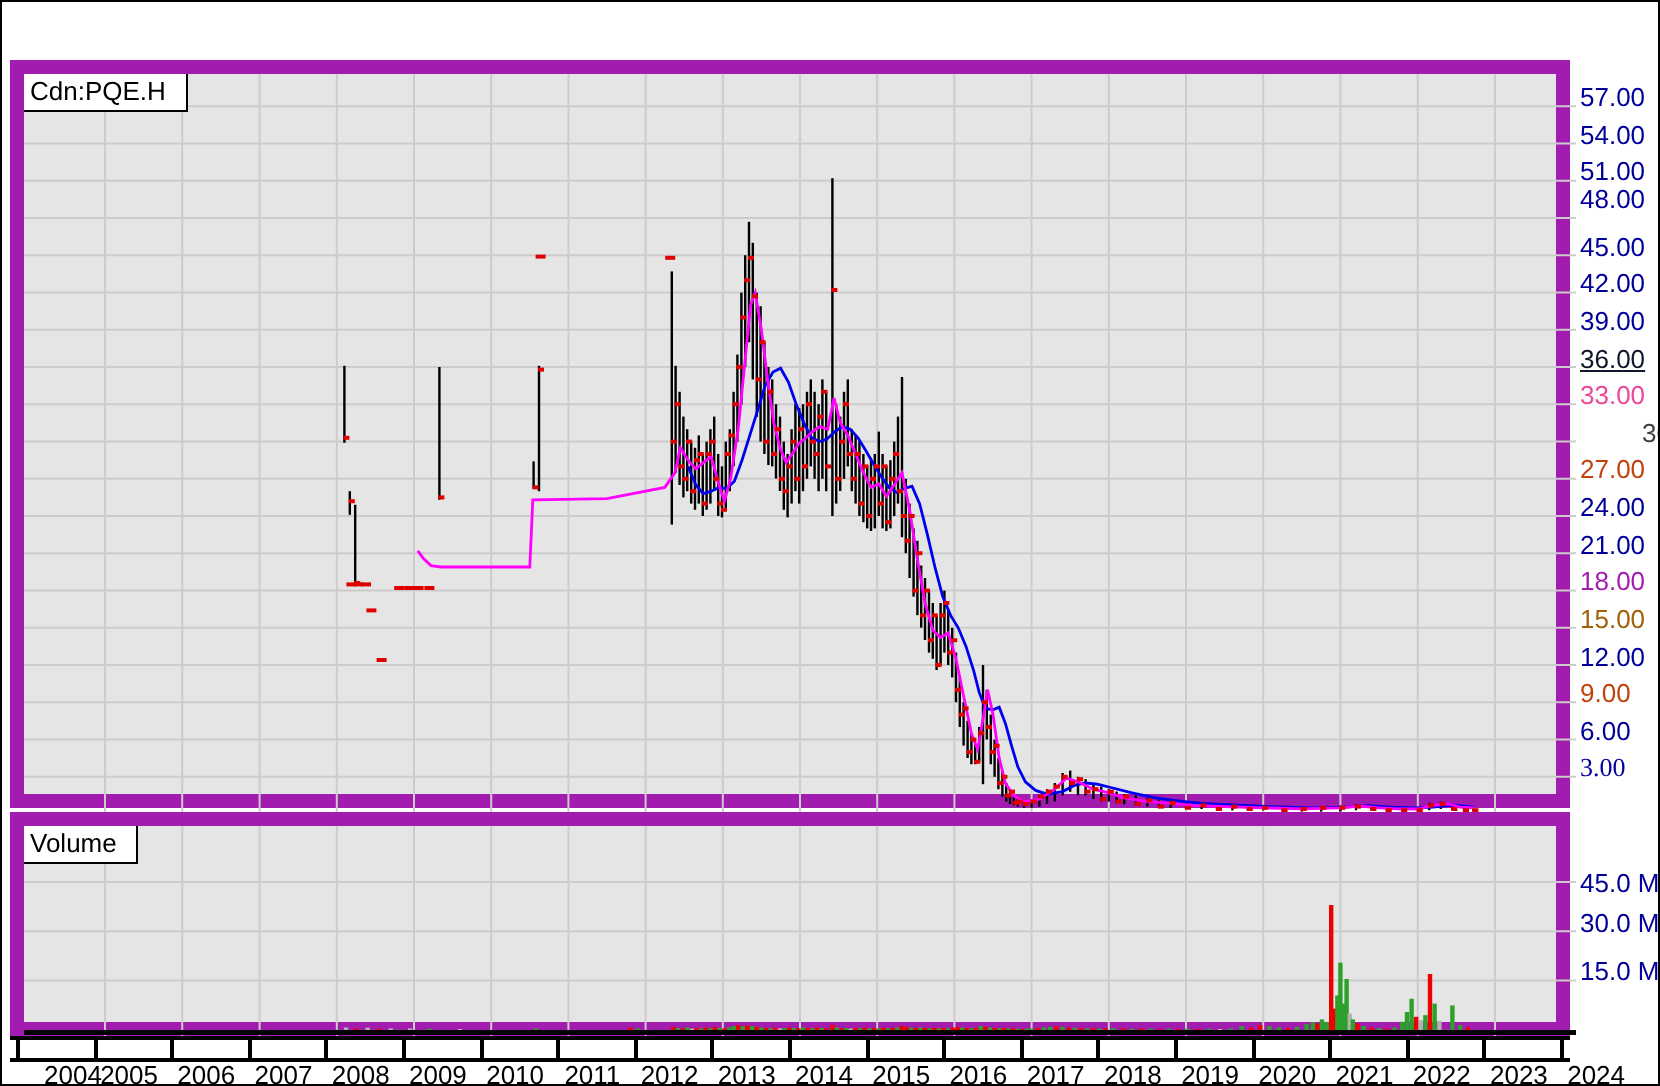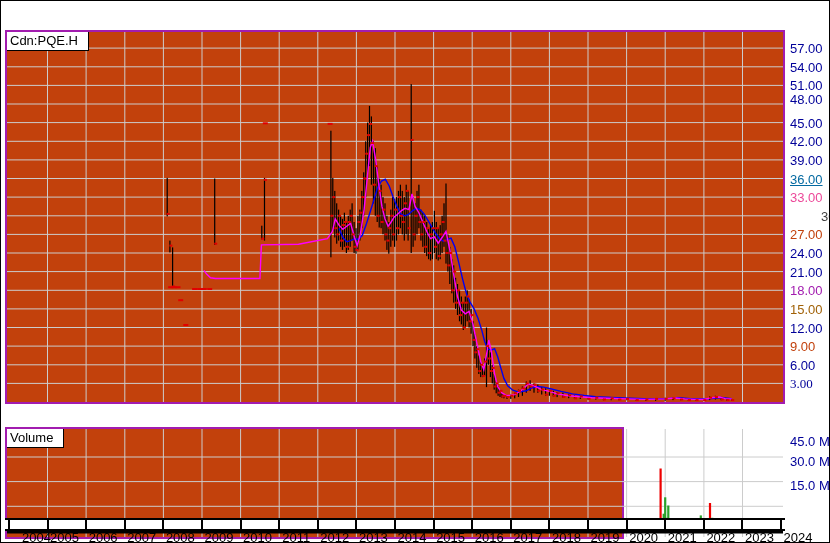--- a/index.html
+++ b/index.html
@@ -1,23 +1,23 @@
 <!DOCTYPE html>
 <html><head>
 <meta charset="utf-8">
 <style>
   html,body{margin:0;padding:0;background:#fff;}
   #screen{position:relative;width:830px;height:543px;box-sizing:border-box;border:1px solid #000;
     background:#fff;font-family:"Liberation Sans",sans-serif;overflow:hidden;}
   .header{position:absolute;left:4px;top:0px;font-size:13px;line-height:14px;white-space:pre;}
   .header .title{color:#000;}
   .header .quote{color:#000099;}
-  .pane{position:absolute;left:4px;box-sizing:border-box;border:2px solid #a21caf;background:#c2410c;}
+  .pane{position:absolute;left:4px;box-sizing:border-box;border:7px solid #a21caf;background:#e5e5e5;}
   #pricePane{top:29px;width:780px;height:374px;}
-  #volumePane{top:426px;width:619px;height:112px;}
+  #volumePane{top:405px;width:780px;height:112px;}
   .pane svg{position:absolute;left:0;top:0;display:block;}
   .pane-label{position:absolute;left:0;top:0;z-index:3;background:#fff;font-size:13px;color:#000;
     padding:1px 10px 2px 3px;border-right:1px solid #000;border-bottom:1px solid #000;white-space:pre;}
   #axisStrip{position:absolute;left:4px;top:517px;width:780px;height:13px;box-sizing:border-box;
     border-top:2px solid #000;border-bottom:2px solid #000;background:#fff;}
   .ytick{position:absolute;top:0;width:2px;height:100%;background:#000;}
   #yearLabels{position:absolute;left:21px;top:529px;width:800px;height:28px;}
   .year-label{position:absolute;top:0;font-size:13px;color:#000;white-space:nowrap;}
   .axis-label{position:absolute;left:789px;font-size:13px;white-space:pre;}
 </style>
@@ -597,21 +597,21 @@
       <span class="year-label" style="color: rgb(0, 0, 0); left: 776.07px; transform: translateX(-50%);">2024</span>
     </div>
   <div id="priceTicks">
       <span class="axis-label" style="color: rgb(0, 0, 153); top: 40.1409px;">57.00</span>
       <span class="axis-label" style="color: rgb(0, 0, 153); top: 58.7651px;">54.00</span>
       <span class="axis-label" style="color: rgb(0, 0, 153); top: 77.3893px;">51.00</span>
       <span class="axis-label" style="color: rgb(0, 0, 153); top: 91px; text-align: center;">48.00</span>
       <span class="axis-label" style="color: rgb(0, 0, 153); top: 114.638px;">45.00</span>
       <span class="axis-label" style="color: rgb(0, 0, 153); top: 133.262px;">42.00</span>
       <span class="axis-label" style="color: rgb(0, 0, 153); top: 151.886px;">39.00</span>
-      <span class="axis-label" style="color: #0369a1; top: 170.51px; text-decoration: underline;">36.00</span>
+      <span class="axis-label" style="color: #0f172a; top: 170.51px; text-decoration: underline;">36.00</span>
       <span class="axis-label" style="color: #ec4899; top: 189.134px;">33.00</span>
       <span class="axis-label" style="color: #404040; top: 207.758px; margin-left: 31px;">30.00</span>
       <span class="axis-label" style="color: #c2410c; top: 226.383px;">27.00</span>
       <span class="axis-label" style="color: rgb(0, 0, 153); top: 245.007px;">24.00</span>
       <span class="axis-label" style="color: rgb(0, 0, 153); top: 263.631px;">21.00</span>
       <span class="axis-label" style="color: #a21caf; top: 282.255px;">18.00</span>
       <span class="axis-label" style="color: #a16207; top: 300.879px;">15.00</span>
       <span class="axis-label" style="color: rgb(0, 0, 153); top: 319.503px;">12.00</span>
       <span class="axis-label" style="color: #c2410c; top: 338.128px;">9.00</span>
       <span class="axis-label" style="color: rgb(0, 0, 153); top: 356.752px;">6.00</span>

